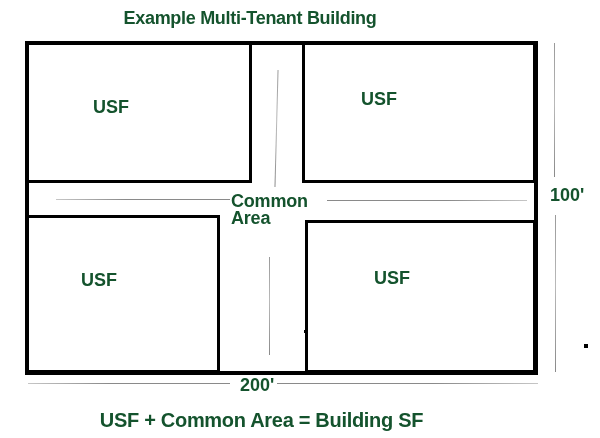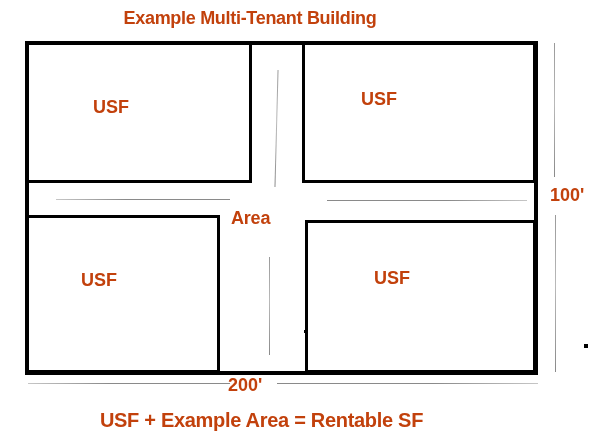--- a/index.html
+++ b/index.html
@@ -1,21 +1,21 @@
 <!DOCTYPE html>
 <html><head>
 <meta charset="utf-8">
 <style>
   html,body{margin:0;padding:0;background:#ffffff;}
   .canvas{
     position:relative;width:600px;height:438px;background:#ffffff;overflow:hidden;
     font-family:"Liberation Sans", sans-serif;color:#121212;
   }
   .abs{position:absolute;text-align:center;}
-  .txt{font-weight:bold;color:#c2410c;white-space:nowrap;line-height:1.15;}
+  .txt{font-weight:bold;color:#14532d;white-space:nowrap;line-height:1.15;}
   .title-wrap{left:0;top:8px;width:500px;text-align:center;font-size:18px;letter-spacing:-0.3px;}
   .caption-wrap{left:0;top:409px;width:523px;text-align:center;font-size:20px;letter-spacing:-0.3px;}
   .rect{position:absolute;border:3px solid #000;background:transparent;box-sizing:border-box;}
   .outline{border-width:4px;}
   .usf-label{font-size:18px;}
   .corridor-label{font-size:18px;letter-spacing:-0.2px;}
   .dim-label{font-size:18px;}
   .hline{position:absolute;height:1px;background:#8f8f8f;}
   .vline{position:absolute;width:1px;background:#8f8f8f;}
   .fade-r{background:linear-gradient(to right,#8a8a8a 60%,#c6c6c6);}
@@ -35,34 +35,35 @@
   <div class="rect" style="left:26px;top:41px;width:226px;height:142px;"></div>
   <div class="rect" style="left:302px;top:41px;width:234px;height:142px;"></div>
   <div class="rect" style="left:26px;top:215px;width:194px;height:158px;"></div>
   <div class="rect" style="left:305px;top:220px;width:231px;height:153px;"></div>
 
   <div class="abs txt usf-label" style="left:93px;top:97px;">USF</div>
   <div class="abs txt usf-label" style="left:361px;top:89px;">USF</div>
   <div class="abs txt usf-label" style="left:81px;top:270px;">USF</div>
   <div class="abs txt usf-label" style="left:374px;top:268px;">USF</div>
 
+  <div class="abs txt corridor-label" style="left:231px;top:191px;">Common</div>
   <div class="abs txt corridor-label" style="left:231px;top:208px;">Area</div>
 
   <div class="hline fade-l" style="left:56px;top:199px;width:174px;"></div>
   <div class="hline fade-r" style="left:327px;top:200px;width:200px;"></div>
 
   <div class="vline vfade" style="left:276px;top:70px;height:117px;transform:rotate(1.5deg);"></div>
   <div class="vline vfade" style="left:269px;top:257px;height:98px;"></div>
 
   <div class="vline vfade" style="left:554px;top:43px;height:134px;"></div>
   <div class="vline vfade" style="left:555px;top:215px;height:157px;"></div>
   <div class="abs txt dim-label" style="left:550px;top:185px;">100'</div>
 
   <div class="hline fade-l" style="left:28px;top:383px;width:202px;"></div>
   <div class="hline fade-r" style="left:277px;top:383px;width:261px;"></div>
-  <div class="abs txt dim-label" style="left:228px;top:375px;">200'</div>
+  <div class="abs txt dim-label" style="left:240px;top:375px;">200'</div>
 
   <div class="dot" style="left:304px;top:330px;width:3px;height:3px;"></div>
   <div class="dot" style="left:584px;top:344px;width:4px;height:4px;"></div>
 
-  <div class="abs txt caption-wrap">USF + Example Area = Rentable SF</div>
+  <div class="abs txt caption-wrap">USF + Common Area = Building SF</div>
 
 </div>
 
 </body></html>

